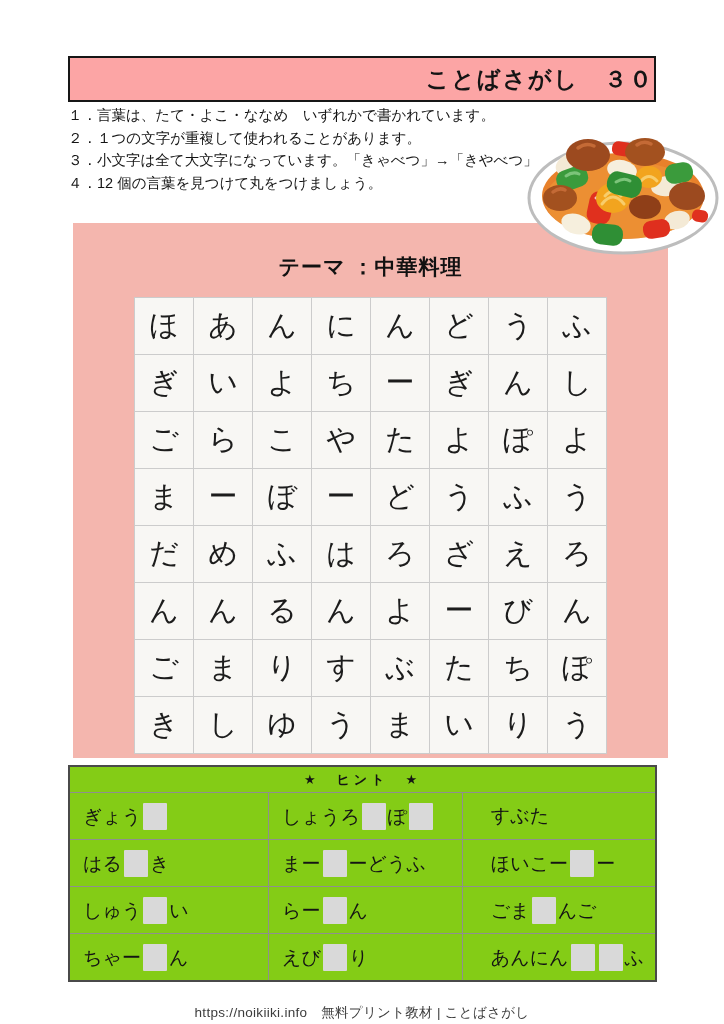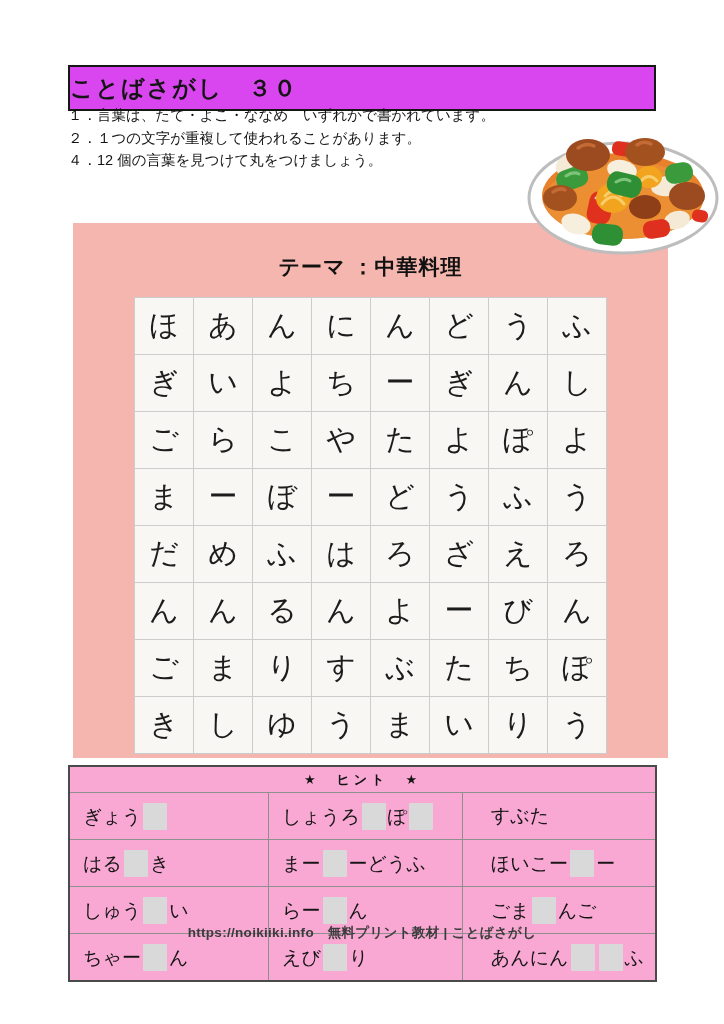--- a/index.html
+++ b/index.html
@@ -4,23 +4,23 @@
 <style>
   html,body{margin:0;padding:0;}
   body{
     width:724px;height:1024px;background:#ffffff;
     font-family:"Liberation Sans","DejaVu Sans",sans-serif;color:#141414;
   }
   .page{position:relative;width:724px;height:1024px;overflow:hidden;background:#fff;}
 
   
   .title-box{
-    position:absolute;left:68px;top:65px;width:584px;height:42px;
-    border:2.5px solid #161616;display:flex;align-items:center;justify-content:flex-start;
-    font-size:23px;font-weight:bold;letter-spacing:2px;background:#d946ef;
+    position:absolute;left:68px;top:56px;width:584px;height:42px;
+    border:2.5px solid #161616;display:flex;align-items:center;justify-content:flex-end;
+    font-size:23px;font-weight:bold;letter-spacing:2px;background:#fca5a5;
   }
 
   
   .rules{position:absolute;left:68px;top:104px;width:530px;font-size:14.5px;line-height:22.5px;}
   .rules .rule-line{white-space:nowrap;}
   .rules b{font-weight:normal;}
 
   
   .food{position:absolute;left:526px;top:134px;width:194px;height:124px;z-index:5;}
 
@@ -30,53 +30,54 @@
 
   table.grid{margin:11px auto 0;border-collapse:collapse;}
   table.grid td{
     width:58px;height:56px;background:#f8f7f4;border:1.5px solid #cccccc;
     text-align:center;vertical-align:middle;font-size:29px;color:#1c1c1c;padding:0;
   }
 
   
   table.hints{
     position:absolute;left:68px;top:765px;width:589px;
-    border-collapse:collapse;border:2px solid #4a4a4a;background:#f9a8d4;
+    border-collapse:collapse;border:2px solid #4a4a4a;background:#84cc16;
   }
   table.hints th{
     height:25px;border:1px solid #8f8f8f;font-size:13px;font-weight:bold;
     text-align:center;letter-spacing:4px;padding:0;
   }
   table.hints td{
     height:46px;border:1px solid #8f8f8f;font-size:19px;padding:0 0 0 13px;
     vertical-align:middle;white-space:nowrap;
   }
   table.hints td.c1{width:34%;}
   table.hints td.c2{width:33%;}
   table.hints td.c3{width:33%;padding-left:28px;}
   .blank{
     display:inline-block;width:24px;height:27px;background:#d9d9d9;
     vertical-align:-7px;margin:0 2px;border-radius:1px;
   }
 
-  .footer{position:absolute;left:0;right:0;top:924px;text-align:center;font-size:13.5px;color:#3c3c3c;letter-spacing:.3px;font-weight:bold;}
+  .footer{position:absolute;left:0;right:0;top:1004px;text-align:center;font-size:13.5px;color:#3c3c3c;letter-spacing:.3px;}
 </style>
 </head>
 <body>
 
 <div class="page">
 
   <div class="title-box">
     <span>ことばさがし　３０</span>
   </div>
 
   <div class="rules">
 
   <div class="rule-line">１．言葉は、たて・よこ・ななめ　いずれかで書かれています。</div>
       <div class="rule-line">２．１つの文字が重複して使われることがあります。</div>
+      <div class="rule-line">３．小文字は全て大文字になっています。「きゃべつ」→「きやべつ」</div>
       <div class="rule-line">４．<b>12 個の言葉</b>を見つけて丸をつけましょう。</div>
     </div>
 
   <svg class="food" viewBox="0 0 194 124" aria-hidden="true">
     <ellipse cx="97" cy="64" rx="94" ry="55" fill="#ffffff" stroke="#bdbdbd" stroke-width="3"></ellipse>
     <ellipse cx="97" cy="62" rx="81" ry="43" fill="#e8812b"></ellipse>
     <ellipse cx="97" cy="66" rx="78" ry="39" fill="#ef9a3a" opacity="0.55"></ellipse>
 
     <ellipse cx="46" cy="30" rx="17" ry="11" fill="#f4ead6" transform="rotate(-22 46 30)"></ellipse>
     <ellipse cx="96" cy="36" rx="15" ry="10" fill="#f6efdd" transform="rotate(12 96 36)"></ellipse>

